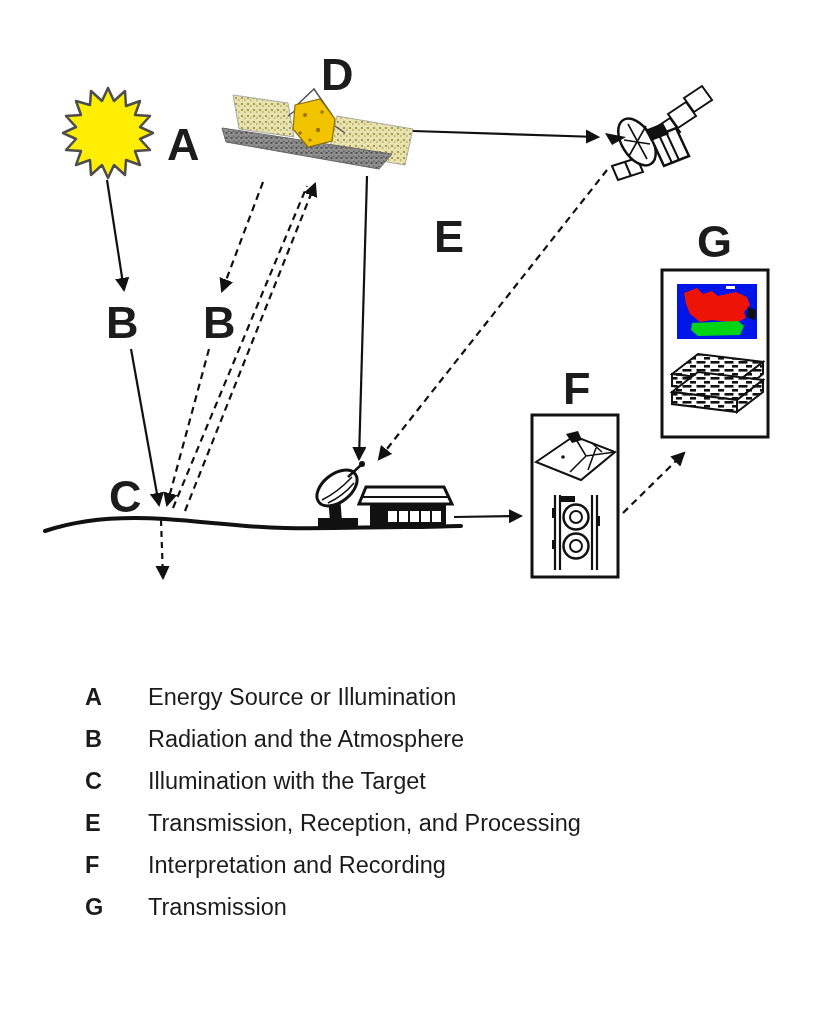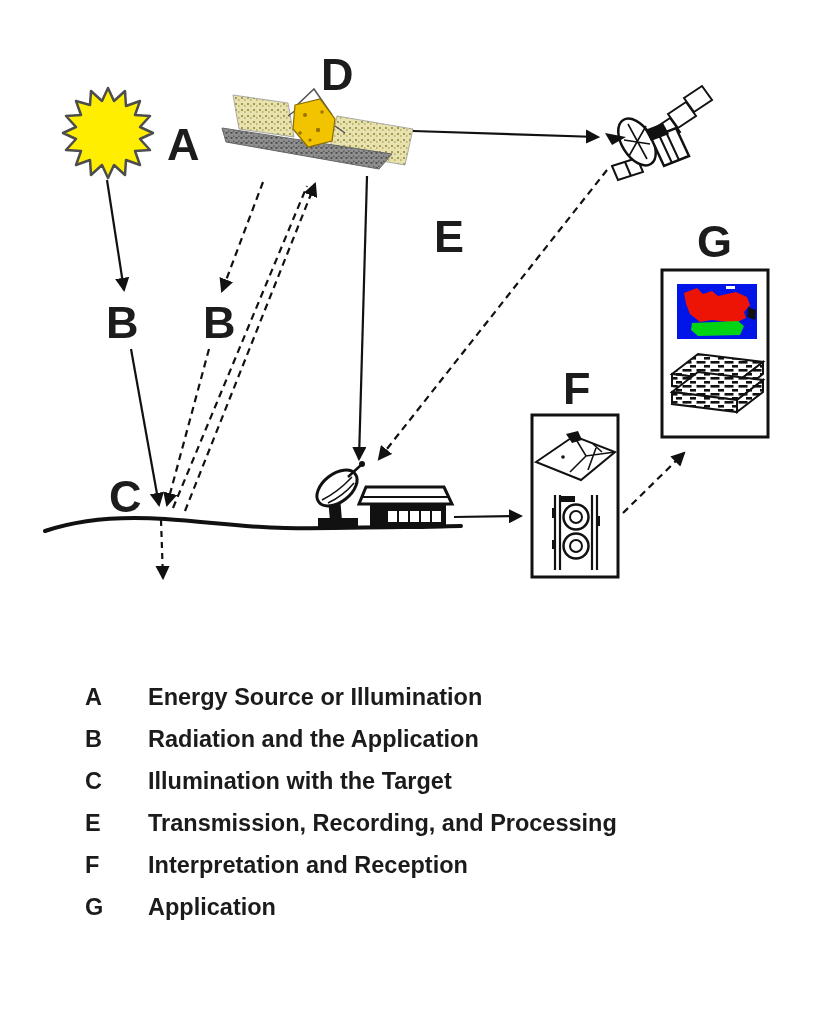--- a/index.html
+++ b/index.html
@@ -3,21 +3,21 @@
 <meta charset="utf-8">
 <style>
   html,body{margin:0;padding:0;background:#ffffff;}
   .page{position:relative;width:819px;height:1024px;background:#ffffff;overflow:hidden;
         font-family:"Liberation Sans",sans-serif;}
   .diagram-svg{position:absolute;left:0;top:0;}
   .diagram-label{font-family:"Liberation Sans",sans-serif;font-weight:bold;font-size:45px;fill:#1c1c1c;}
   .legend{position:absolute;left:85px;top:676px;color:#1b1b1b;}
   .legend-row{height:42px;line-height:42px;font-size:23.5px;white-space:nowrap;}
   .legend-letter{display:inline-block;width:63px;font-weight:bold;}
-  .legend-text{font-weight:bold;}
+  .legend-text{font-weight:normal;}
 </style>
 </head>
 <body>
 
 <div class="page">
 
   <svg class="diagram-svg" width="819" height="640" viewBox="0 0 819 640">
     <defs>
       <marker id="ah" viewBox="0 0 10 10" refX="8.5" refY="5" markerWidth="6.5" markerHeight="6.5" orient="auto">
         <path d="M0,0 L10,5 L0,10 z" fill="#111111"></path>
@@ -157,28 +157,28 @@
     <text class="diagram-label" x="434" y="252">E</text>
     <text class="diagram-label" x="563" y="404">F</text>
     <text class="diagram-label" x="697" y="257">G</text>
   </svg>
 
   <div class="legend">
     <div class="legend-row">
       <span class="legend-letter">A</span><span class="legend-text">Energy Source or Illumination</span>
     </div>
     <div class="legend-row">
-      <span class="legend-letter">B</span><span class="legend-text">Radiation and the Application</span>
+      <span class="legend-letter">B</span><span class="legend-text">Radiation and the Atmosphere</span>
     </div>
     <div class="legend-row">
       <span class="legend-letter">C</span><span class="legend-text">Illumination with the Target</span>
     </div>
     <div class="legend-row">
-      <span class="legend-letter">E</span><span class="legend-text">Transmission, Recording, and Processing</span>
+      <span class="legend-letter">E</span><span class="legend-text">Transmission, Reception, and Processing</span>
     </div>
     <div class="legend-row">
-      <span class="legend-letter">F</span><span class="legend-text">Interpretation and Reception</span>
+      <span class="legend-letter">F</span><span class="legend-text">Interpretation and Recording</span>
     </div>
     <div class="legend-row">
-      <span class="legend-letter">G</span><span class="legend-text">Application</span>
+      <span class="legend-letter">G</span><span class="legend-text">Transmission</span>
     </div>
   </div>
 </div>
 
 </body></html>

